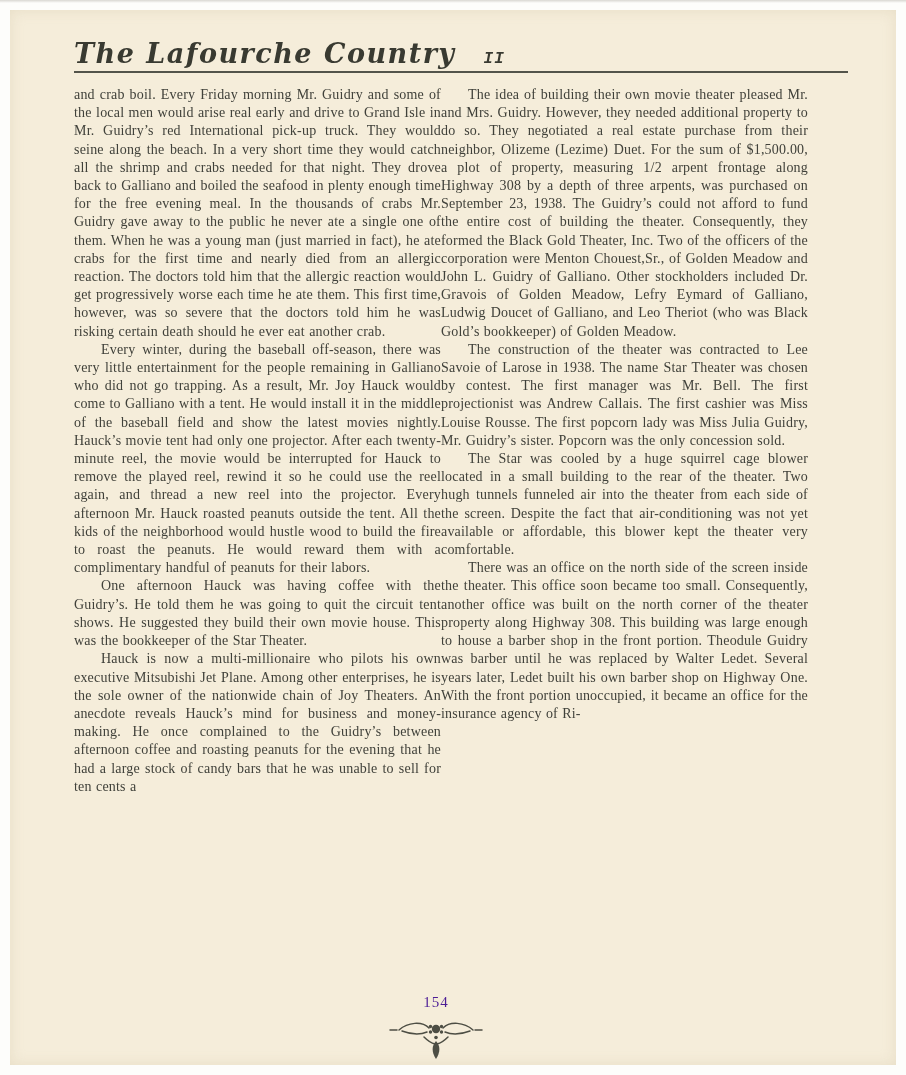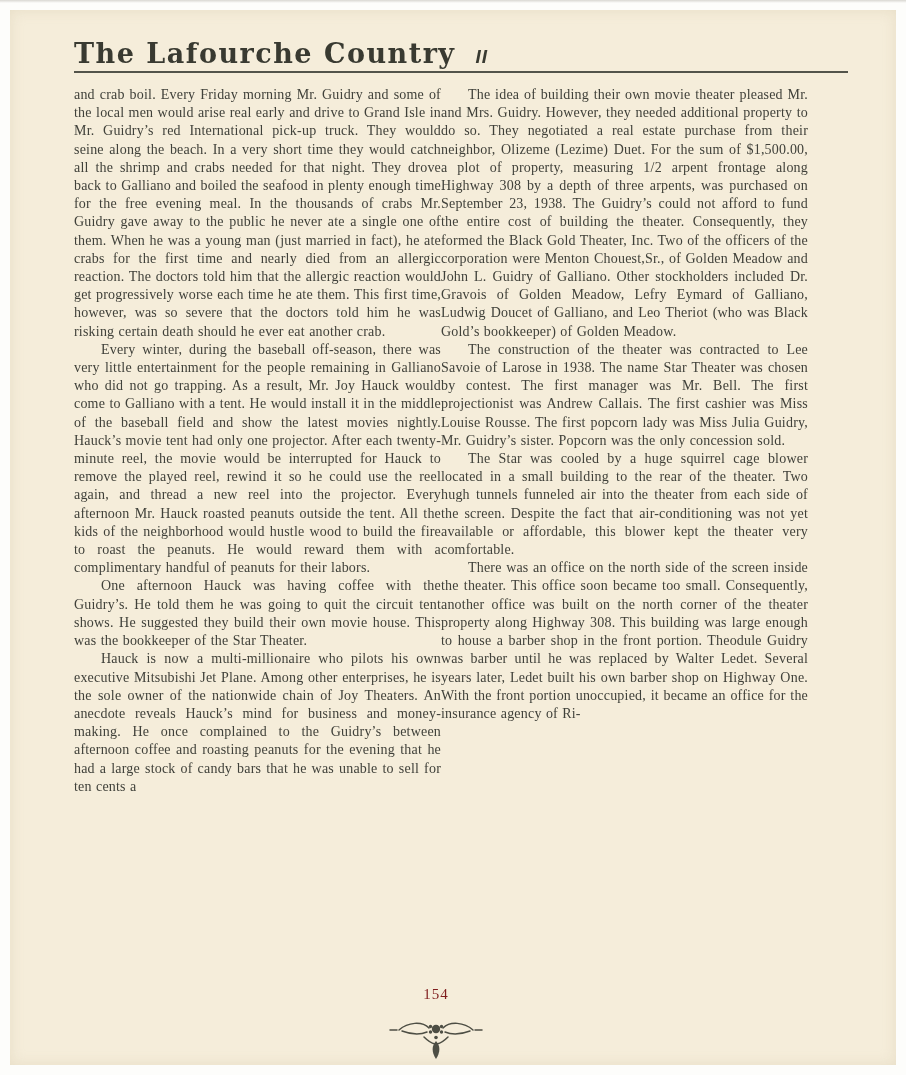--- a/index.html
+++ b/index.html
@@ -18,28 +18,28 @@
     position:absolute;top:10px;left:10px;right:10px;bottom:10px;
     background:var(--paper,#f5edda);
     box-shadow:inset 0 0 14px rgba(190,175,140,.25);
     color:var(--ink,#40413a);
   }
   
   .header{padding:28px 48px 0 64px;}
   .title-row{white-space:nowrap;}
   .title-script{
     font-family:"DejaVu Serif", serif;
-    font-weight:bold;
+    font-style:italic;font-weight:bold;
     font-size:27px;letter-spacing:1.5px;
     color:#393a31;
   }
   .title-suffix{
-    font-family:Liberation Sans, sans-serif;
-    font-style:italic;font-size:19px;font-weight:bold;
-    margin-left:20px;color:#393a31;letter-spacing:1px;
+    font-family:Liberation Mono, monospace;
+    font-style:italic;font-size:16px;font-weight:bold;
+    margin-left:28px;color:#393a31;letter-spacing:1px;
   }
   .rule{border-top:2px solid #53544a;margin-top:2px;}
   
   .columns{
     display:flex;
     padding:13px 40px 0 64px;
     text-align:justify;
   }
   .column{width:367px;}
   .para{
@@ -50,22 +50,22 @@
   }
   .para.indent{text-indent:27px;}
   .seg.italic{}
   
   .footer{
     position:absolute;bottom:4px;left:50%;
     transform:translateX(calc(-50% - 17px));
     text-align:center;
   }
   .page-number{
-    font-size:15px;letter-spacing:1px;color:#7f1d1d;
-    margin-bottom:16px;
+    font-size:15px;letter-spacing:1px;color:#4c1d95;
+    margin-bottom:8px;
   }
   .flourish{display:block;margin:-2px auto 0 auto;}
 </style>
 </head>
 <body>
 
 <div class="canvas">
   <div class="page">
 
     <div class="header">

